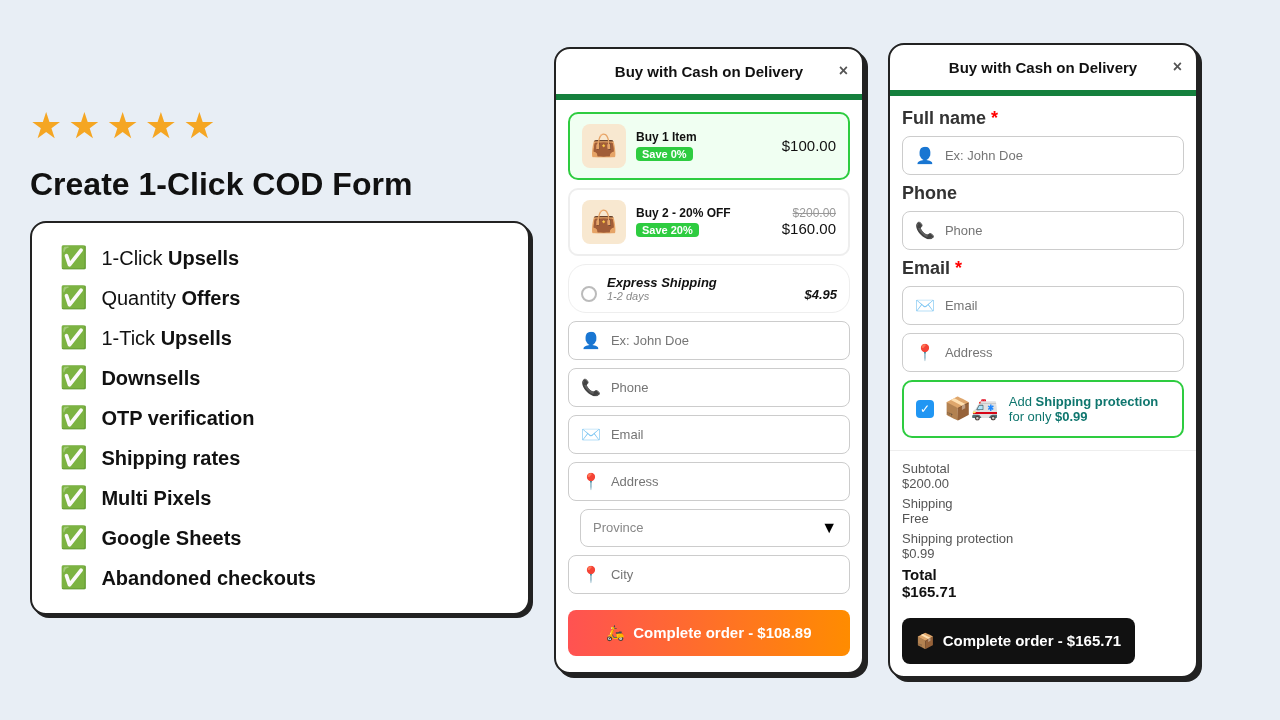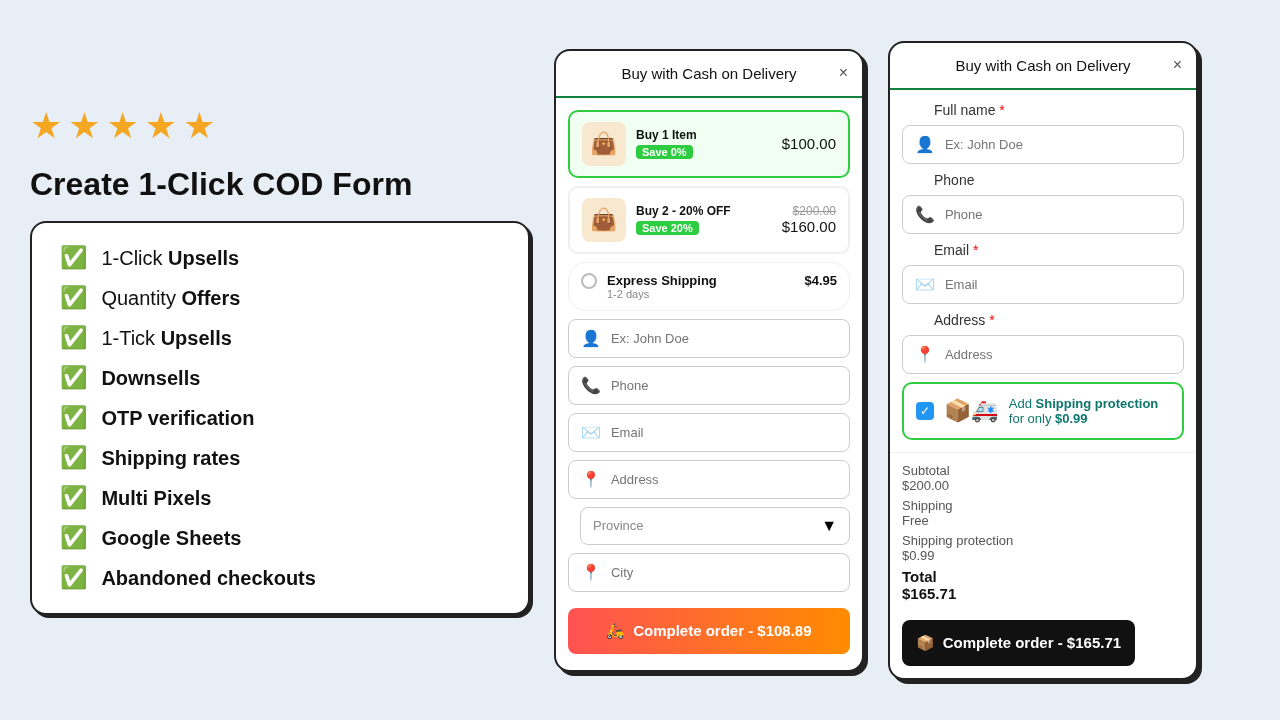--- a/index.html
+++ b/index.html
@@ -79,24 +79,24 @@
       flex: 0 0 310px;
       display: flex;
       flex-direction: column;
     }
 
     .modal-header {
       display: flex;
       align-items: center;
       justify-content: center;
       padding: 14px 33px;
-      border-bottom: 2px solid #15803d;
+      border-bottom: 6px solid #15803d;
       position: relative;
       font-size: 15px;
-      font-weight: 400;
+      font-weight: 700;
       color: #111;
     }
 
     .modal-close {
       position: absolute;
       right: 14px;
       top: 50%;
       transform: translateY(-50%);
       font-size: 16px;
       color: #555;
@@ -169,22 +169,23 @@
       display: block;
       text-align: right;
     }
 
     
     .shipping-row {
       border: 1px solid #eee;
       border-radius: 18px;
       padding: 10px 12px;
       display: flex;
-      align-items: flex-start;
+      align-items: flex-end;
       gap: 10px;
+      font-style: italic;
     }
     .shipping-row .radio-circle {
       width: 16px;
       height: 16px;
       border-radius: 50%;
       border: 2px solid #bbb;
       flex-shrink: 0;
     }
     .shipping-row .ship-info {
       flex: 1;
@@ -263,25 +264,24 @@
       font-weight: 700;
       cursor: pointer;
       display: flex;
       align-items: center;
       justify-content: center;
       gap: 8px;
     }
 
     
     .form-label {
-      font-size: 14px;
-      font-weight: 400;
+      font-size: 18px;
+      font-weight: 700;
       color: #333;
       margin-bottom: 3px;
-      margin-left: 32px;
     }
     .form-label .required {
       color: red;
     }
     .form-group {
       display: flex;
       flex-direction: column;
       gap: 4px;
     }
 
@@ -484,21 +484,20 @@
 
     <div class="form-group">
       <div class="form-label">Email <span class="required">*</span></div>
       <div class="form-field">
         <span class="field-icon">✉️</span>
         <input type="text" placeholder="Email" style="">
       </div>
     </div>
 
     <div class="form-group">
-      <div class="form-label">Address <span class="required">*</span></div>
       <div class="form-field">
         <span class="field-icon">📍</span>
         <input type="text" placeholder="Address" style="">
       </div>
     </div>
 
     <div class="protection-box">
       <div class="check-sq">✓</div>
       <div style="font-size:22px;">📦🚑</div>
       <div class="protection-text">

